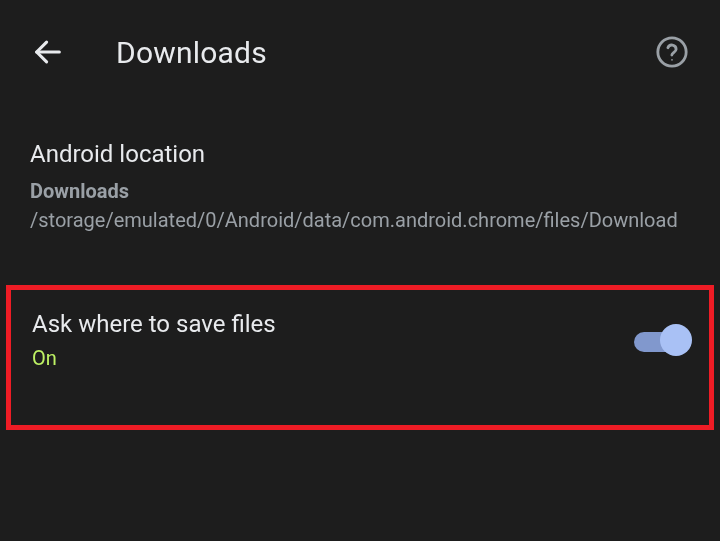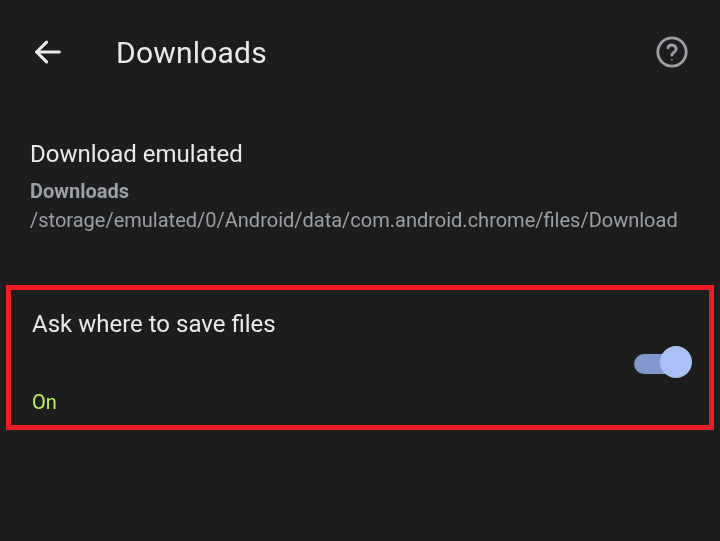--- a/index.html
+++ b/index.html
@@ -80,21 +80,20 @@
       left: 32px;
       top: 310px;
       width: 660px;
       display: flex;
       align-items: center;
       justify-content: space-between;
     }
     .toggle-texts {
       display: flex;
       flex-direction: column;
-      gap: 44px;
     }
     .toggle-title {
       font-size: 24px;
       font-weight: 400;
       color: #e8eaed;
       margin-bottom: 8px;
     }
     .toggle-status {
       font-size: 20px;
       color: #bef264;
@@ -139,21 +138,21 @@
     <svg width="34" height="34" viewBox="0 0 24 24" fill="none" stroke="currentColor" stroke-width="2" stroke-linecap="round" stroke-linejoin="round">
       <circle cx="12" cy="12" r="10"></circle>
       <path d="M9.1 9a3 3 0 0 1 5.8 1c0 2-3 2.4-3 4.2"></path>
       <circle cx="12" cy="17.5" r="0.6" fill="currentColor" stroke="none"></circle>
     </svg>
   </div>
 </div>
 
 <div class="content">
   <div class="setting-block">
-    <div class="setting-title">Download emulated</div>
+    <div class="setting-title">Android location</div>
     <div class="setting-subtitle">
       <span class="bold">Downloads </span><span>/storage/emulated/0/Android/data/com.android.chrome/files/Download</span>
     </div>
   </div>
 </div>
 
 <div class="toggle-row">
   <div class="toggle-texts">
     <div class="toggle-title">Ask where to save files</div>
     <div class="toggle-status">On</div>

